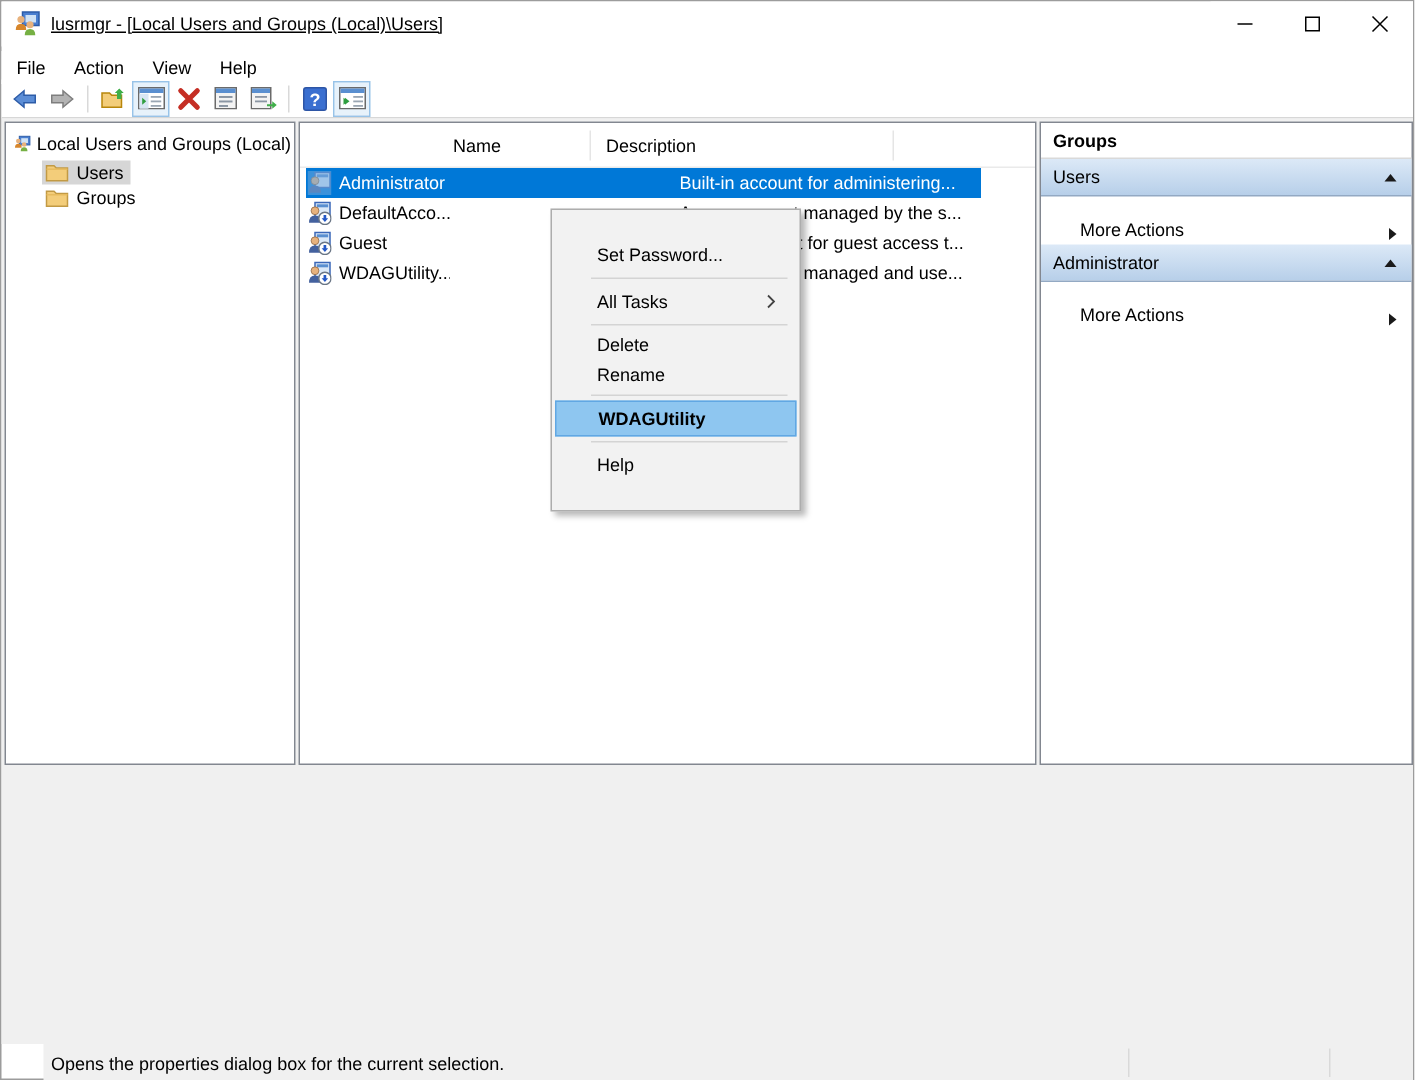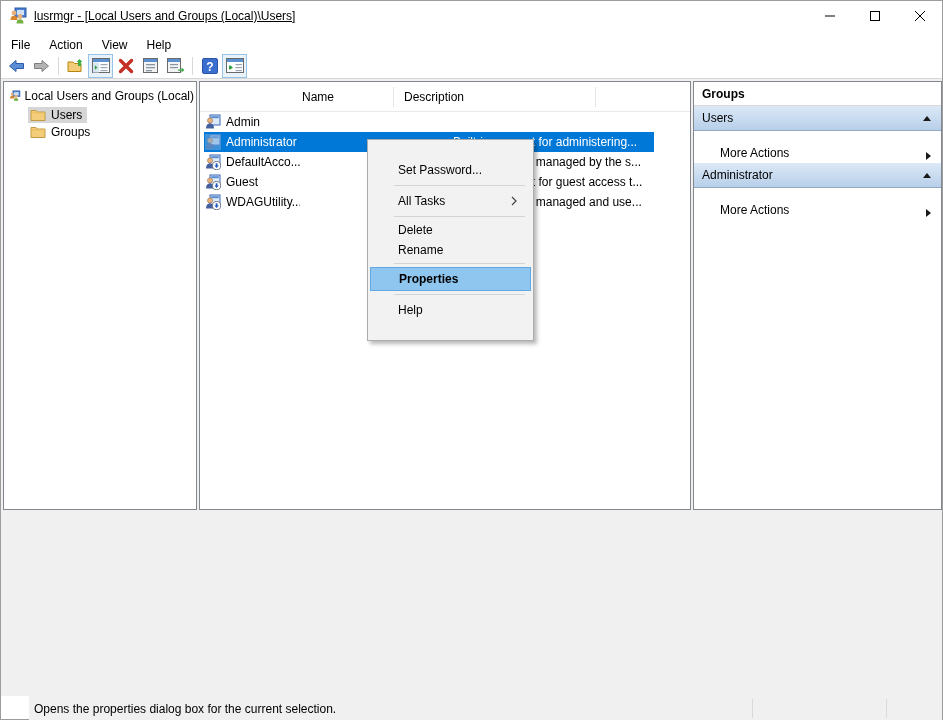--- a/index.html
+++ b/index.html
@@ -217,33 +217,20 @@
         <span>Groups</span>
       </div>
     </div>
 
     <div class="panel" id="list-panel">
       <div class="list-header">
         <span class="hcell c1">Name</span>
         <span class="hcell c3">Description</span>
       </div>
 
-      <div class="lrow">
-        <span class="cell name">
-          <svg width="16" height="16" viewBox="0 0 16 16">
-            <rect x="5" y="1" width="10" height="10" fill="#dce9f8" stroke="#3a67b8"></rect>
-            <rect x="6.2" y="2.2" width="7.6" height="2" fill="#5a8fd0"></rect>
-            <circle cx="5" cy="6.5" r="2.6" fill="#e8b27d" stroke="#8a6340" stroke-width="0.5"></circle>
-            <path d="M1 14.5 Q1 9.6 5 9.6 Q9 9.6 9 14.5 Z" fill="#44619e"></path>
-          </svg>
-          <span>Admin</span>
-        </span>
-        <span class="cell full"></span>
-        <span class="cell desc"></span>
-      </div>
 
       <div class="lrow sel">
         <span class="cell name">
           <svg width="16" height="16" viewBox="0 0 16 16">
             <rect x="5" y="1" width="10" height="10" fill="#dce9f8" stroke="#3a67b8"></rect>
             <rect x="6.2" y="2.2" width="7.6" height="2" fill="#5a8fd0"></rect>
             <circle cx="5" cy="6.5" r="2.6" fill="#e8b27d" stroke="#8a6340" stroke-width="0.5"></circle>
             <path d="M1 14.5 Q1 9.6 5 9.6 Q9 9.6 9 14.5 Z" fill="#44619e"></path>
             <rect x="0" y="0" width="16" height="16" fill="#6fa8dc" opacity="0.55"></rect>
           </svg>
@@ -332,21 +319,21 @@
     <div class="cm-item">
       <span>All Tasks</span>
       <svg class="cm-arrow" width="6" height="10" viewBox="0 0 6 10">
         <path d="M1 1 L5 5 L1 9" fill="none" stroke="#444" stroke-width="1.2"></path>
       </svg>
     </div>
     <div class="cm-sep"></div>
     <div class="cm-item small">Delete</div>
     <div class="cm-item small">Rename</div>
     <div class="cm-sep"></div>
-    <div class="cm-item hl">Properties</div>
+    <div class="cm-item hl">WDAGUtility</div>
     <div class="cm-sep"></div>
     <div class="cm-item">Help</div>
   </div>
 
   <div class="statusbar">
     <span class="status-text">Opens the properties dialog box for the current selection.</span>
     <div class="sb-sep" style="left:723px;"></div>
     <div class="sb-sep" style="left:857px;"></div>
   </div>
 

